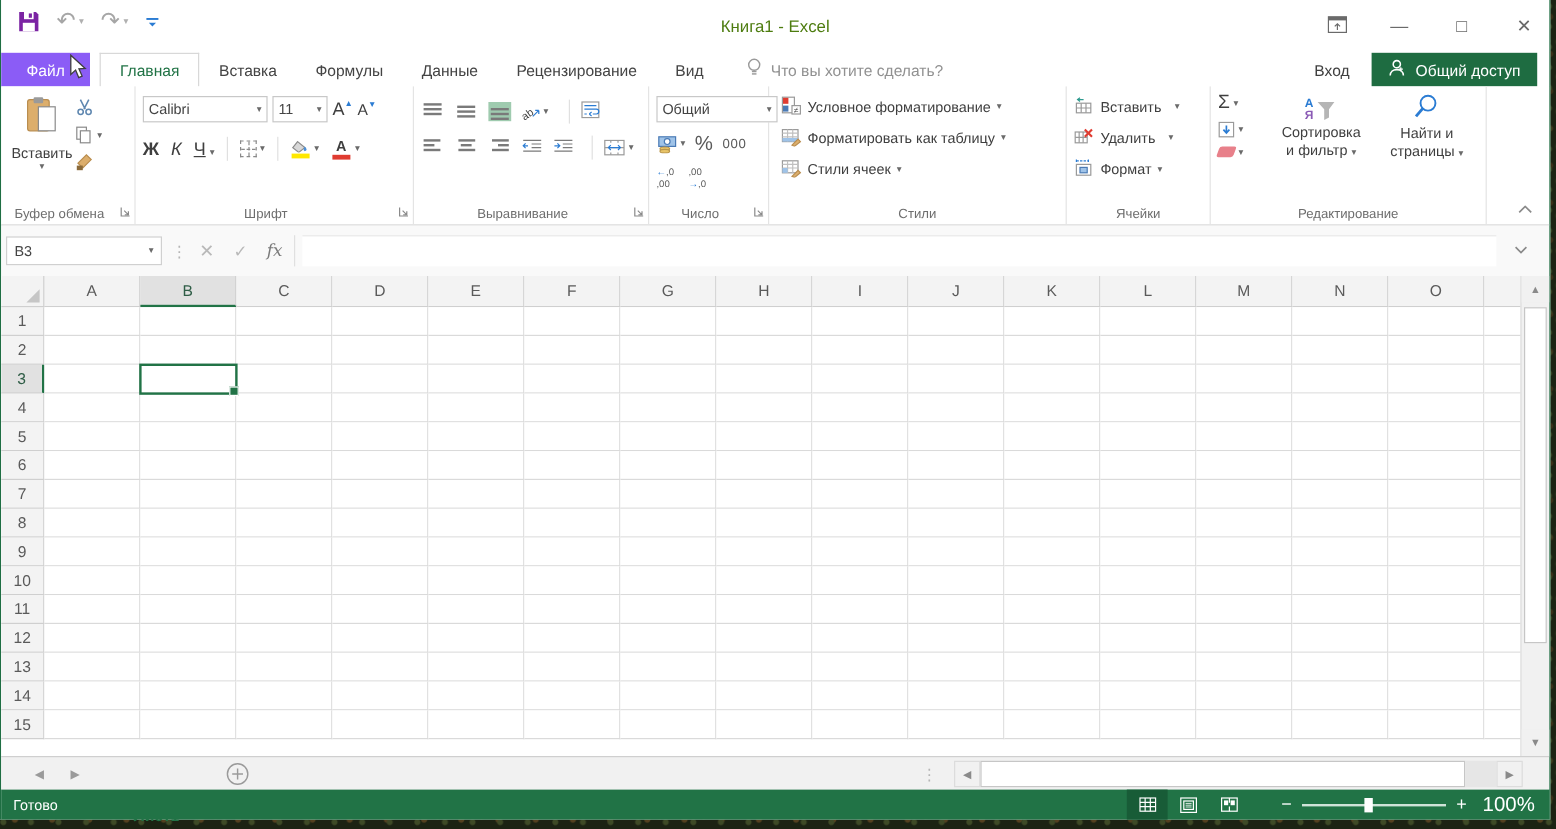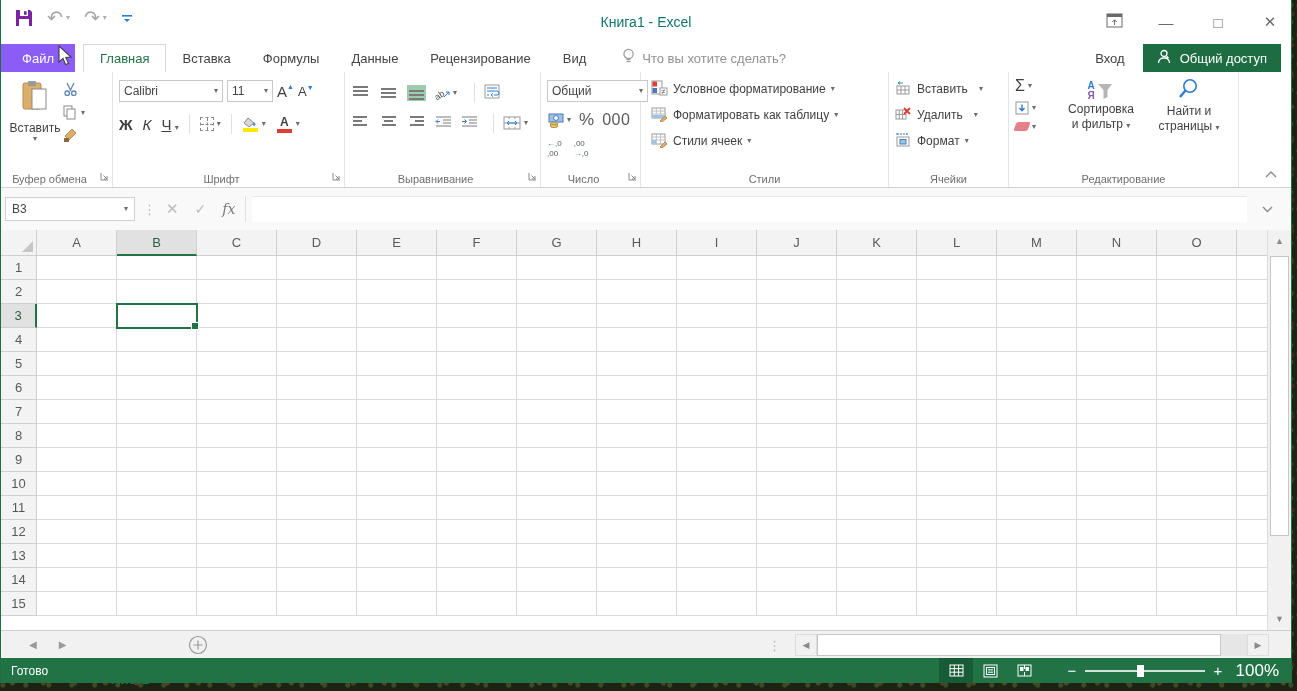--- a/index.html
+++ b/index.html
@@ -19,21 +19,21 @@
 
   .window { position:absolute; left:0; top:0; width:1292px; height:683px; background:#fff;
     border-right:1px solid #1f6e43; border-left:1px solid #1f6e43; }
 
   
   .titlebar { position:absolute; left:0; top:0; width:100%; height:44px; background:#fff; }
   .qat { position:absolute; left:14px; top:8px; display:flex; align-items:center; gap:14px; }
   .qat-btn { display:flex; align-items:center; gap:3px; cursor:default; }
   .undo-glyph { font-size:19px; color:#a6a6a6; line-height:1; }
   .mini-caret { font-size:8px; color:#b0b0b0; }
-  .title-text { position:absolute; top:14px; left:0; right:0; text-align:center; font-size:14px; color:#0f766e; }
+  .title-text { position:absolute; top:14px; left:0; right:0; text-align:center; font-size:14px; color:#4d7c0f; }
   .win-controls { position:absolute; right:8px; top:0; height:44px; display:flex; align-items:center; gap:26px; }
   .wc { color:#6a6a6a; font-size:15px; width:26px; text-align:center; }
 
   
   .tabrow { position:absolute; left:0; top:44px; width:100%; height:28px; background:#fff; display:flex; align-items:stretch; }
   .tab-file { background:#8b5cf6; color:#fff; width:74px; display:flex; align-items:center; justify-content:center; font-size:13px; }
   .rtab { padding:0 16px; display:flex; align-items:center; font-size:13px; color:#444; }
   .rtab.active { border:1px solid #d8d8d8; border-bottom:none; background:#fff; color:#217346; margin-left:8px; }
   .tellme { display:flex; align-items:center; gap:7px; color:#919191; font-size:13px; padding-left:20px; }
   .tab-spacer { flex:1; }
@@ -415,21 +415,21 @@
         <span style="display:flex;align-items:center;gap:2px;">
           <svg width="18" height="16" viewBox="0 0 18 16">
                 <rect x="2" y="2" width="14" height="8" fill="#9fc3e8" stroke="#4a7ab5"></rect>
                 <circle cx="9" cy="6" r="2.4" fill="#fff" stroke="#4a7ab5"></circle>
                 <ellipse cx="7" cy="12" rx="4" ry="1.5" fill="#e8c468" stroke="#b9954a"></ellipse>
                 <ellipse cx="7" cy="14" rx="4" ry="1.5" fill="#e8c468" stroke="#b9954a"></ellipse>
               </svg>
           <span class="caret">▾</span>
         </span>
         <span style="font-size:17px;color:#5a5a5a;">%</span>
-        <span style="font-size:16px;color:#5a5a5a;letter-spacing:0.5px;">000</span>
+        <span style="font-size:11px;color:#5a5a5a;letter-spacing:0.5px;">000</span>
       </div>
       <div class="num-row" style="margin-top:9px;gap:12px;">
         <span class="dec-ico"><b>←</b><span>,0</span><br><span>,00</span></span>
         <span class="dec-ico"><span>,00</span><br><b>→</b><span>,0</span></span>
       </div>
       <div class="rgroup-label">Число</div>
       <span class="launcher">
         <svg width="9" height="9" viewBox="0 0 9 9">
               <path d="M1 1 v7 h7" fill="none" stroke="#8a8a8a"></path>
               <path d="M3.5 3.5 L7 7 M7 4 V7 H4" stroke="#8a8a8a" fill="none"></path>

